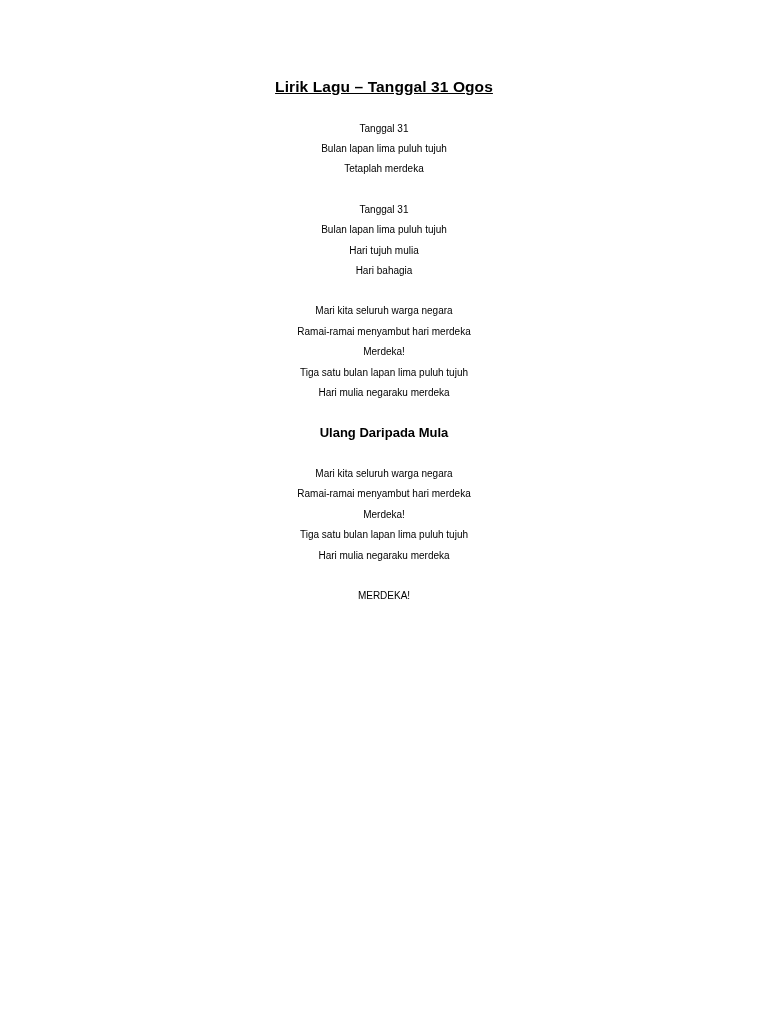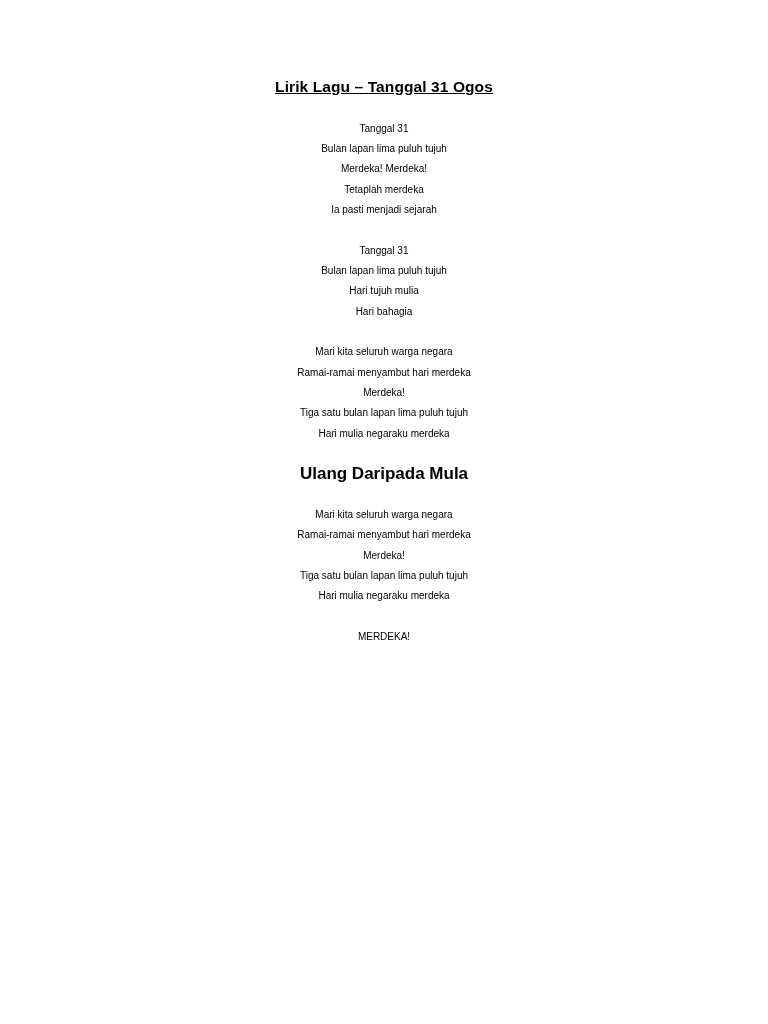--- a/index.html
+++ b/index.html
@@ -38,39 +38,37 @@
     line-height: 20.4px;
     margin: 0 0 20px 0;
     width: 100%;
   }
   .line {
     display: block;
     white-space: pre-wrap;
   }
   .section-heading {
     text-align: center;
-    font-size: 17px;
+    font-size: 13px;
     font-weight: bold;
     line-height: 20.4px;
     margin: 0 0 20px 0;
     width: 100%;
   }
 </style>
 </head>
 <body>
 
 <div class="page">
   <h1 class="doc-title">Lirik Lagu – Tanggal 31 Ogos</h1>
   <div class="body-content" style="width:100%;">
       <div class="stanza">
         <span class="line">Tanggal 31</span>
         <span class="line">Bulan lapan lima puluh tujuh</span>
-        <span class="line">Merdeka! Merdeka!</span>
         <span class="line">Tetaplah merdeka</span>
-        <span class="line">Ia pasti menjadi sejarah</span>
       </div>
       <div class="stanza">
         <span class="line">Tanggal 31</span>
         <span class="line">Bulan lapan lima puluh tujuh</span>
         <span class="line">Hari tujuh mulia</span>
         <span class="line">Hari bahagia</span>
       </div>
       <div class="stanza">
         <span class="line">Mari kita seluruh warga negara</span>
         <span class="line">Ramai-ramai menyambut hari merdeka</span>

